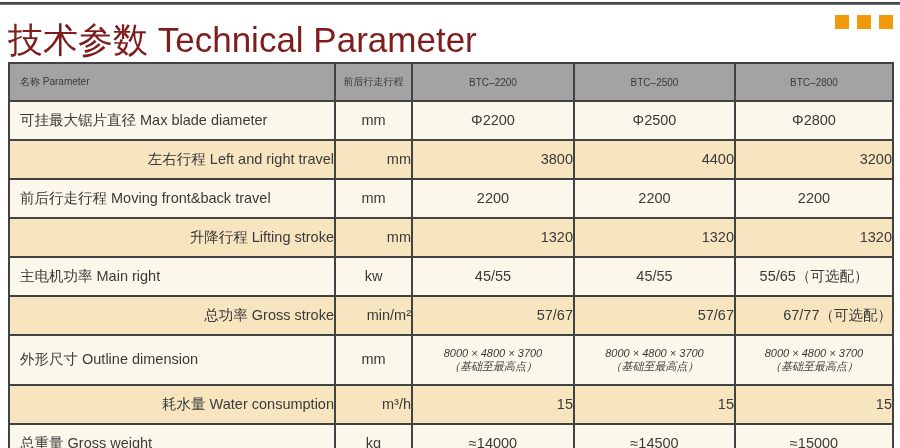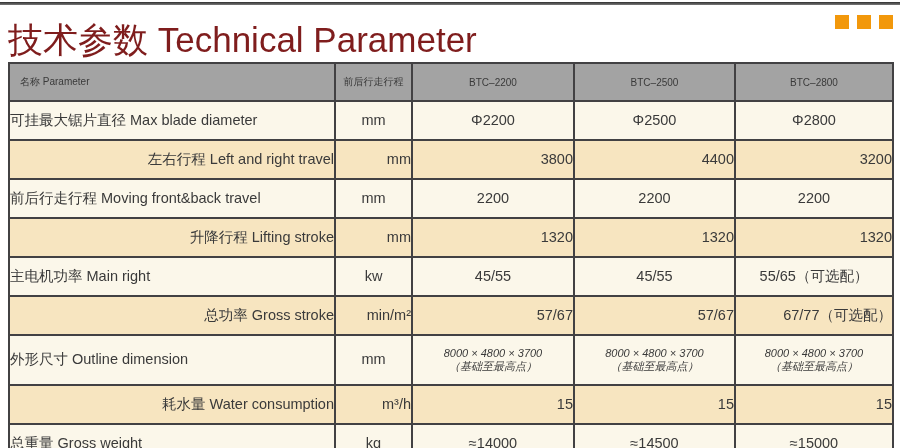--- a/index.html
+++ b/index.html
@@ -70,20 +70,21 @@
   }
   tbody td {
     height: 37px;
     font-size: 14.5px;
     text-align: center;
     white-space: pre-line;
     line-height: 1.22;
   }
   tbody td.name {
     text-align: left;
+    padding-left: 10px;
   }
   tr.cream td { background: #fbf7ea; }
   tr.tan td   { background: #f7e5c0; text-align: right; }
   tr.tall td  { height: 48px; }
   tr.tall td.value { font-size: 11px; font-style: italic; }
 </style>
 </head>
 <body>
 
 <div class="page">

